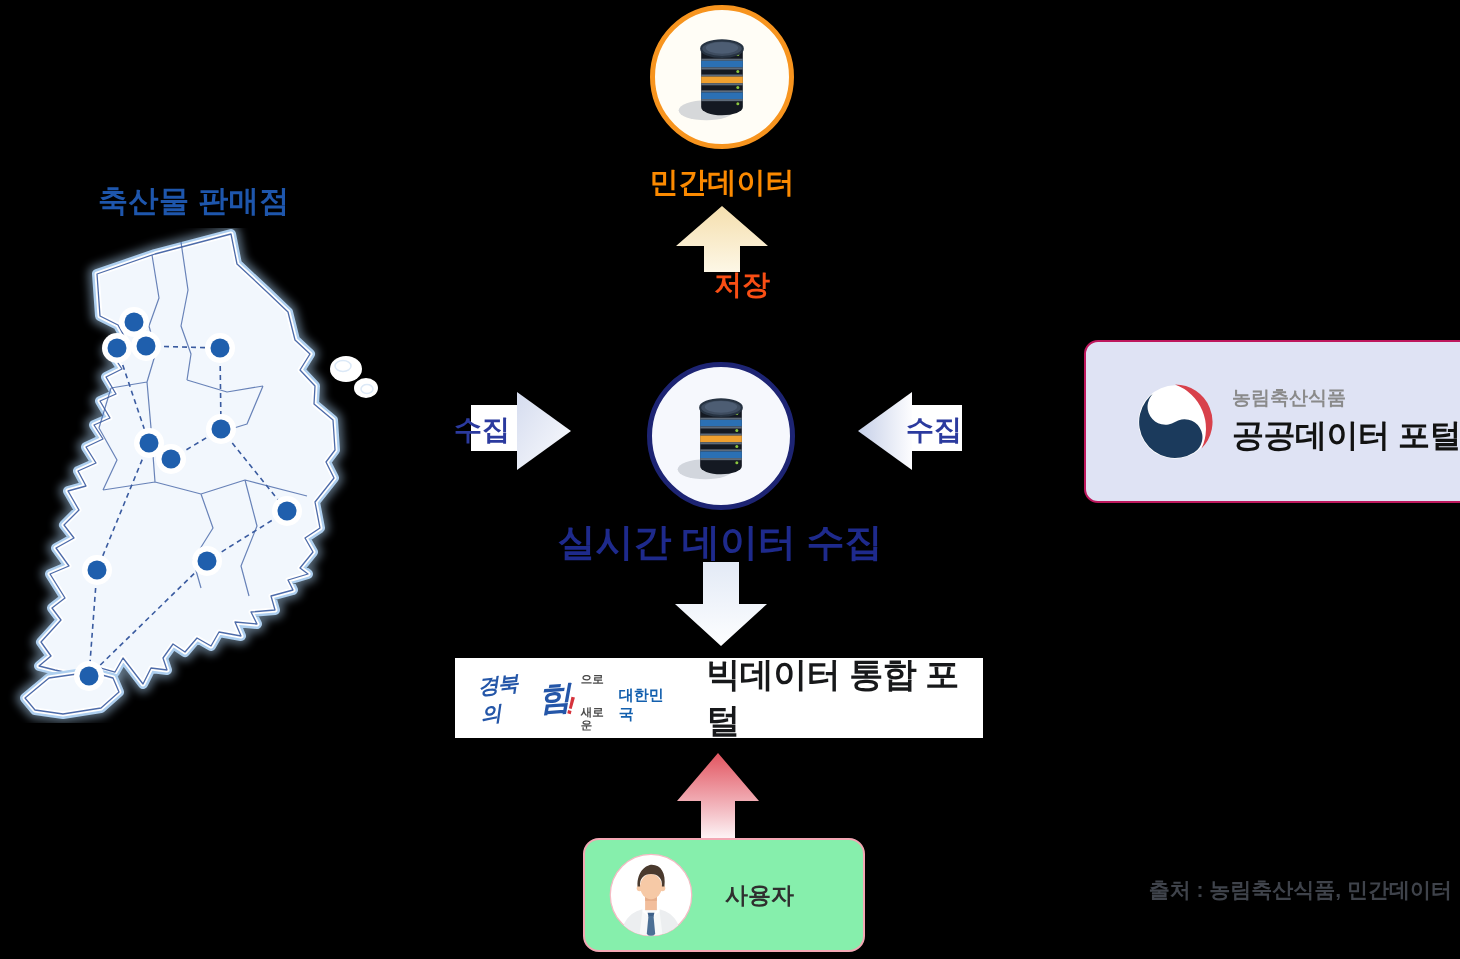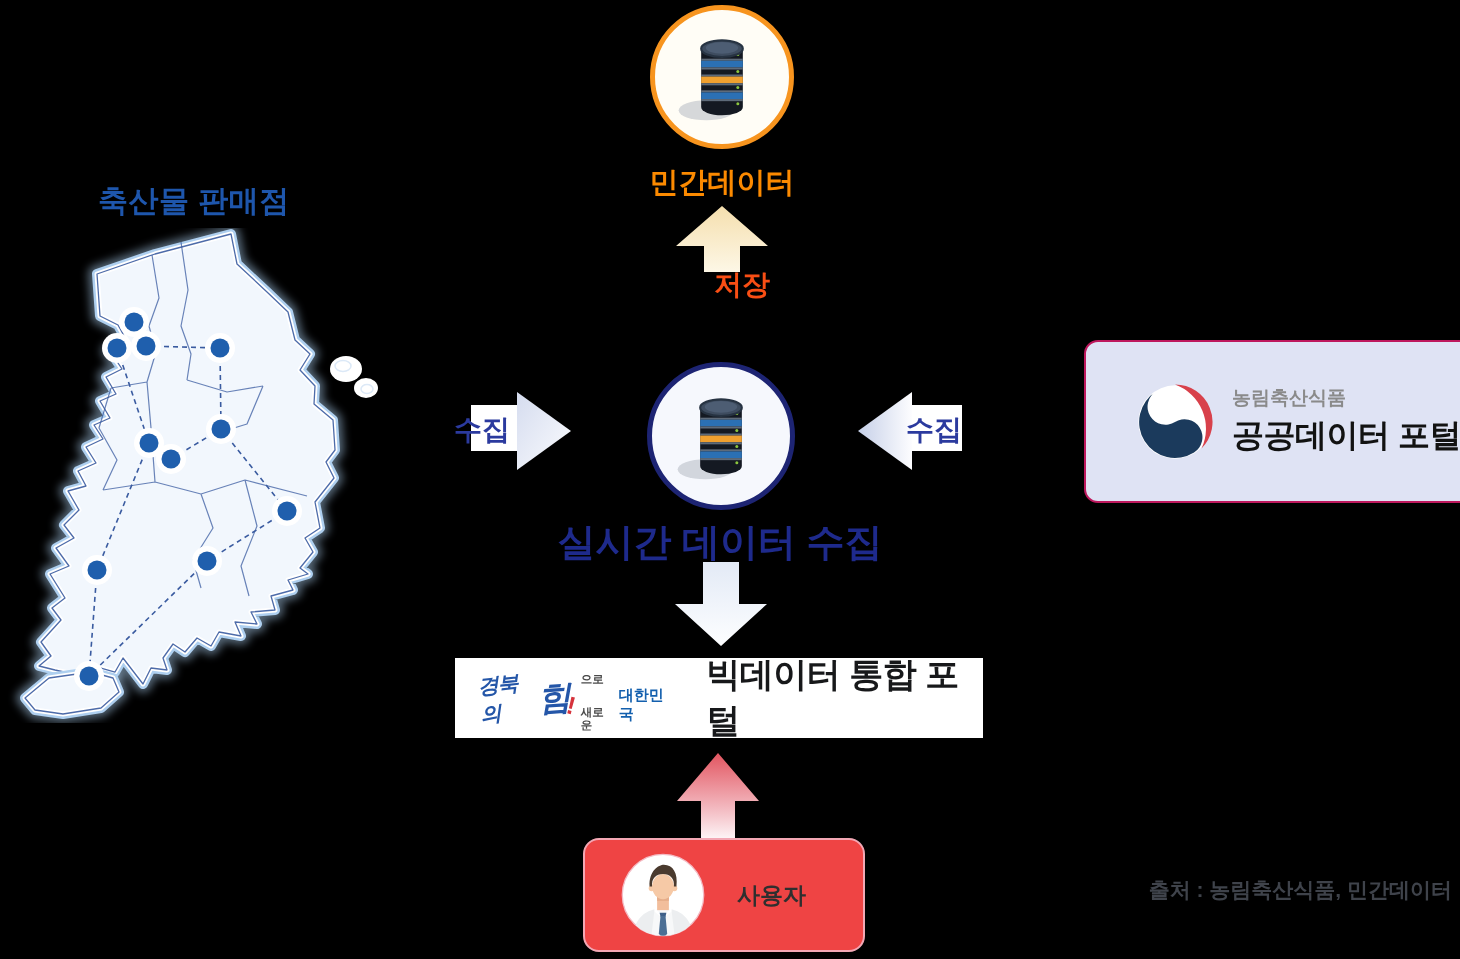--- a/index.html
+++ b/index.html
@@ -43,23 +43,23 @@
   .gb-him { font-family:"Liberation Serif", serif; font-style:italic; font-weight:700; font-size:33px;
             color:#2456A8; margin-left:2px; transform:rotate(-4deg); }
   .gb-mark { color:#D6333C; font-size:25px; font-weight:800; transform:rotate(14deg);
              margin-left:-4px; margin-top:14px; }
   .gb-stack { margin-left:5px; margin-top:8px; display:flex; flex-direction:column;
               font-size:11.5px; font-weight:700; color:#4A4A4A; line-height:13px;gap:20px; }
   .gb-korea { margin-left:5px; margin-top:14px; font-size:15px; font-weight:800; color:#1460AE; }
   #banner-title { margin-left:30px; font-size:34px; font-weight:800; color:#17181A; letter-spacing:-.5px; }
 
   
-  #user-box { left:583px; top:838px; width:282px; height:114px; background:#ef4444;
+  #user-box { left:583px; top:838px; width:282px; height:114px; background:#86efac;
               border:2px solid #F3A7B4; border-radius:16px; display:flex; align-items:center;
-              padding-left:36px; }
+              padding-left:24px; }
   #user-label { margin-left:32px; font-size:23px; font-weight:600; color:#2F2F2F; }
 
   
   #gov-card { left:1084px; top:340px; width:426px; height:163px; background:#DFE3F4;
               border:2px solid #be185d; border-radius:14px; display:flex; align-items:center;
               padding-left:50px; }
   #gov-text { margin-left:18px; display:flex; flex-direction:column; }
   #gov-agency { font-size:19px; font-weight:600; color:#8A8A8A; }
   #gov-title { font-size:32px; font-weight:800; color:#121212; margin-top:3px; letter-spacing:-.5px; }
 

